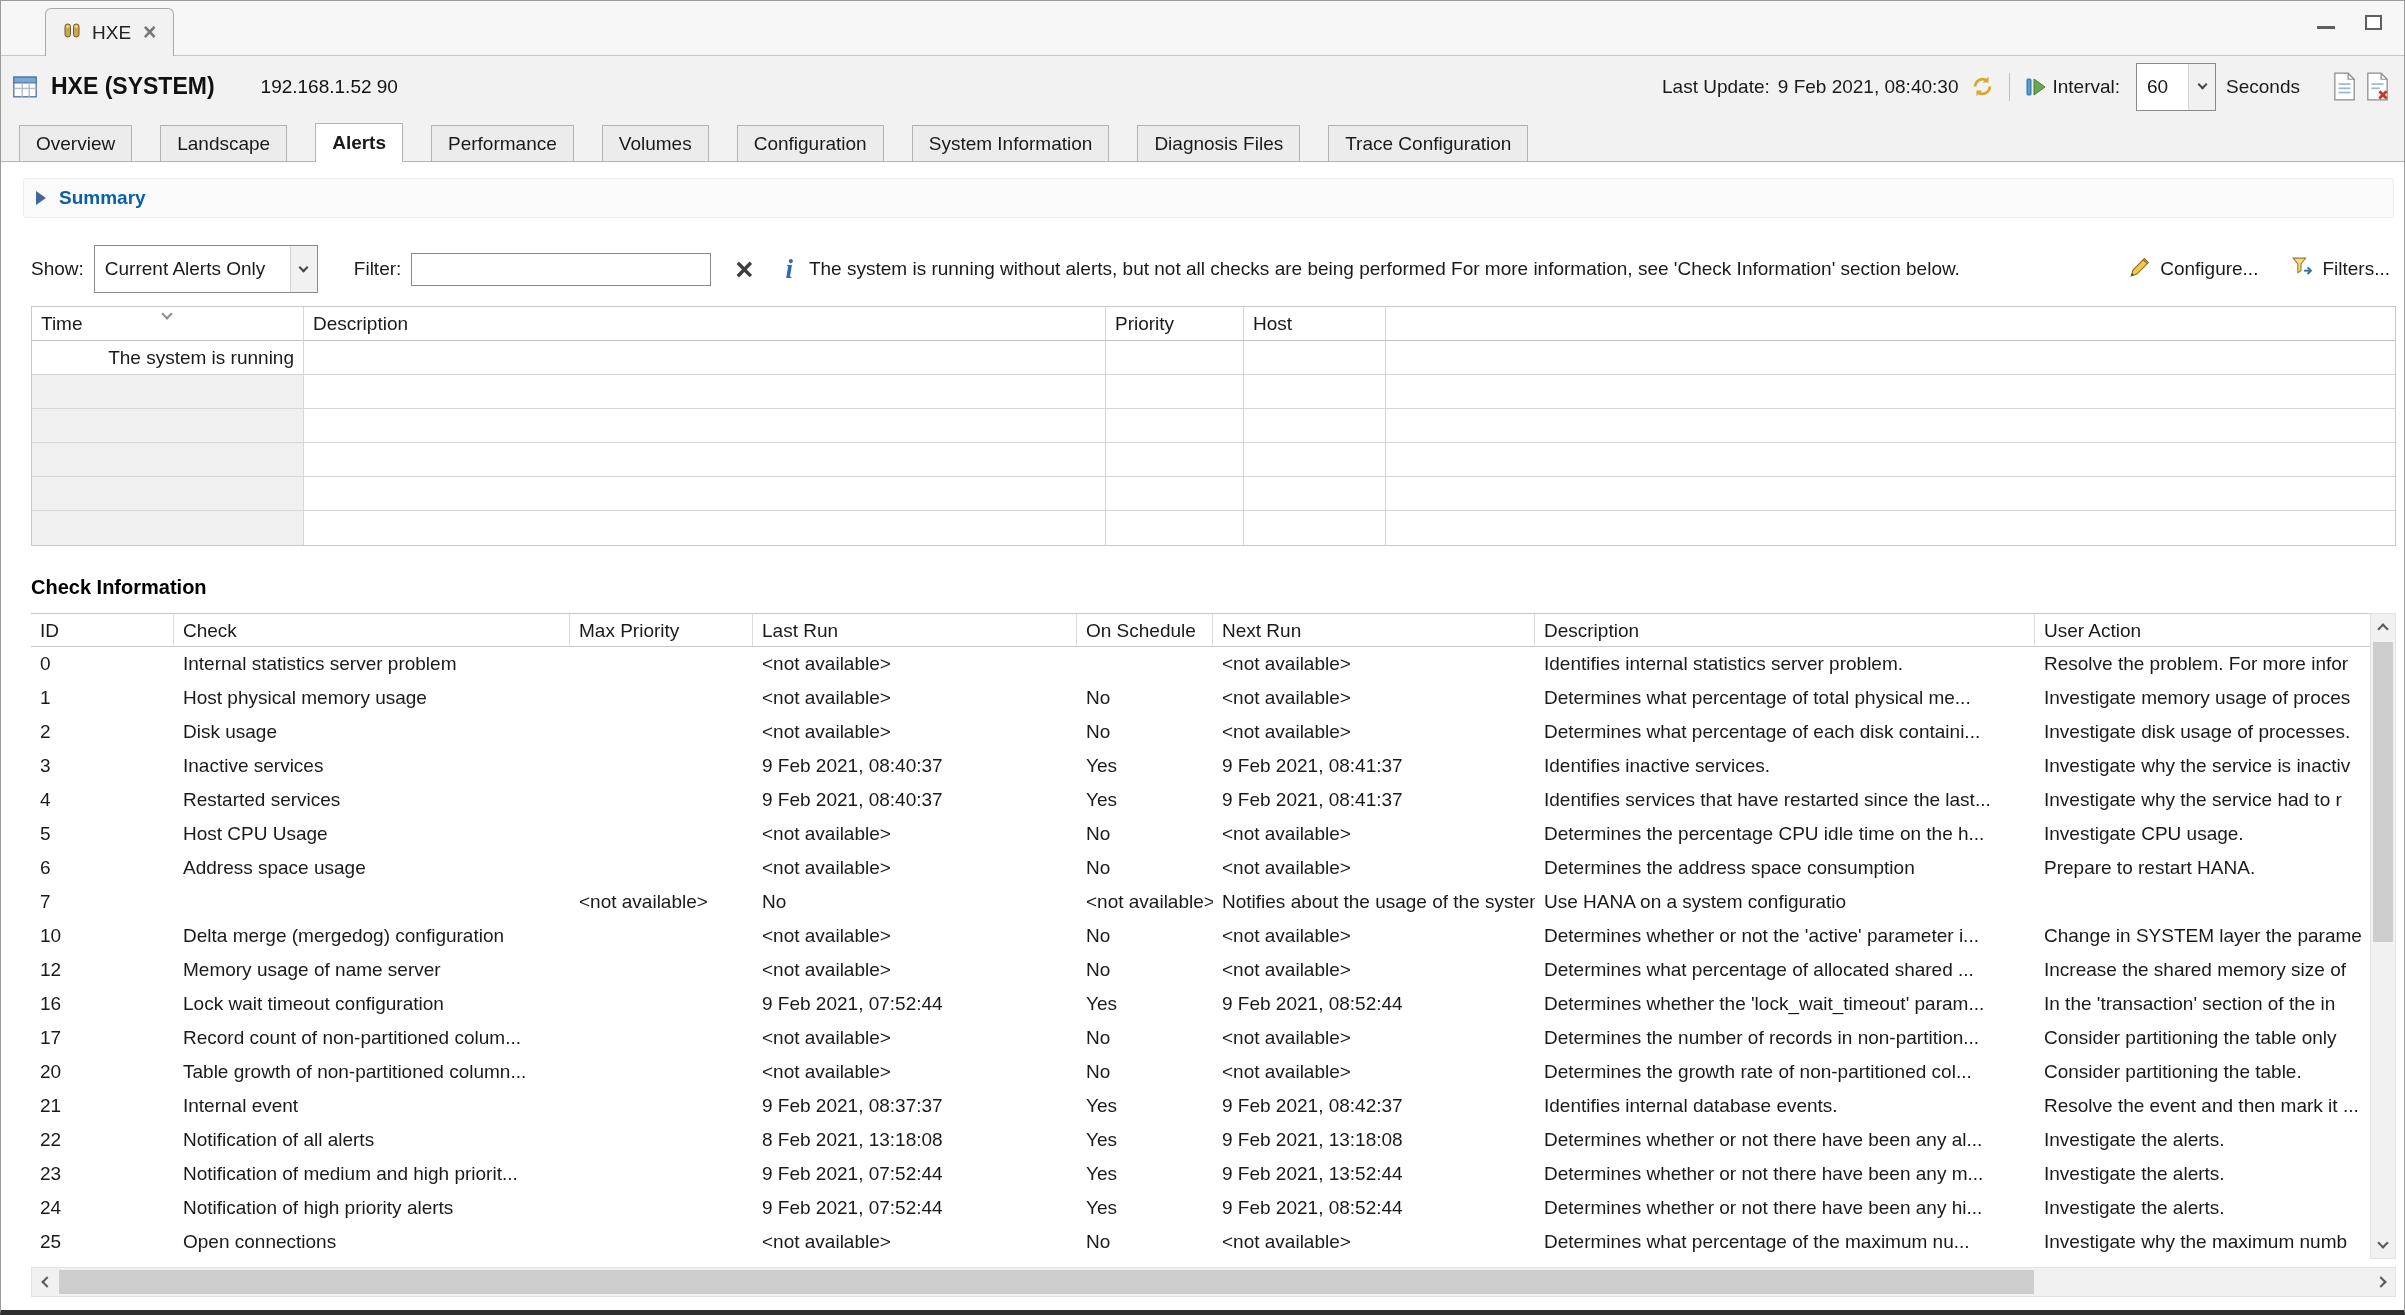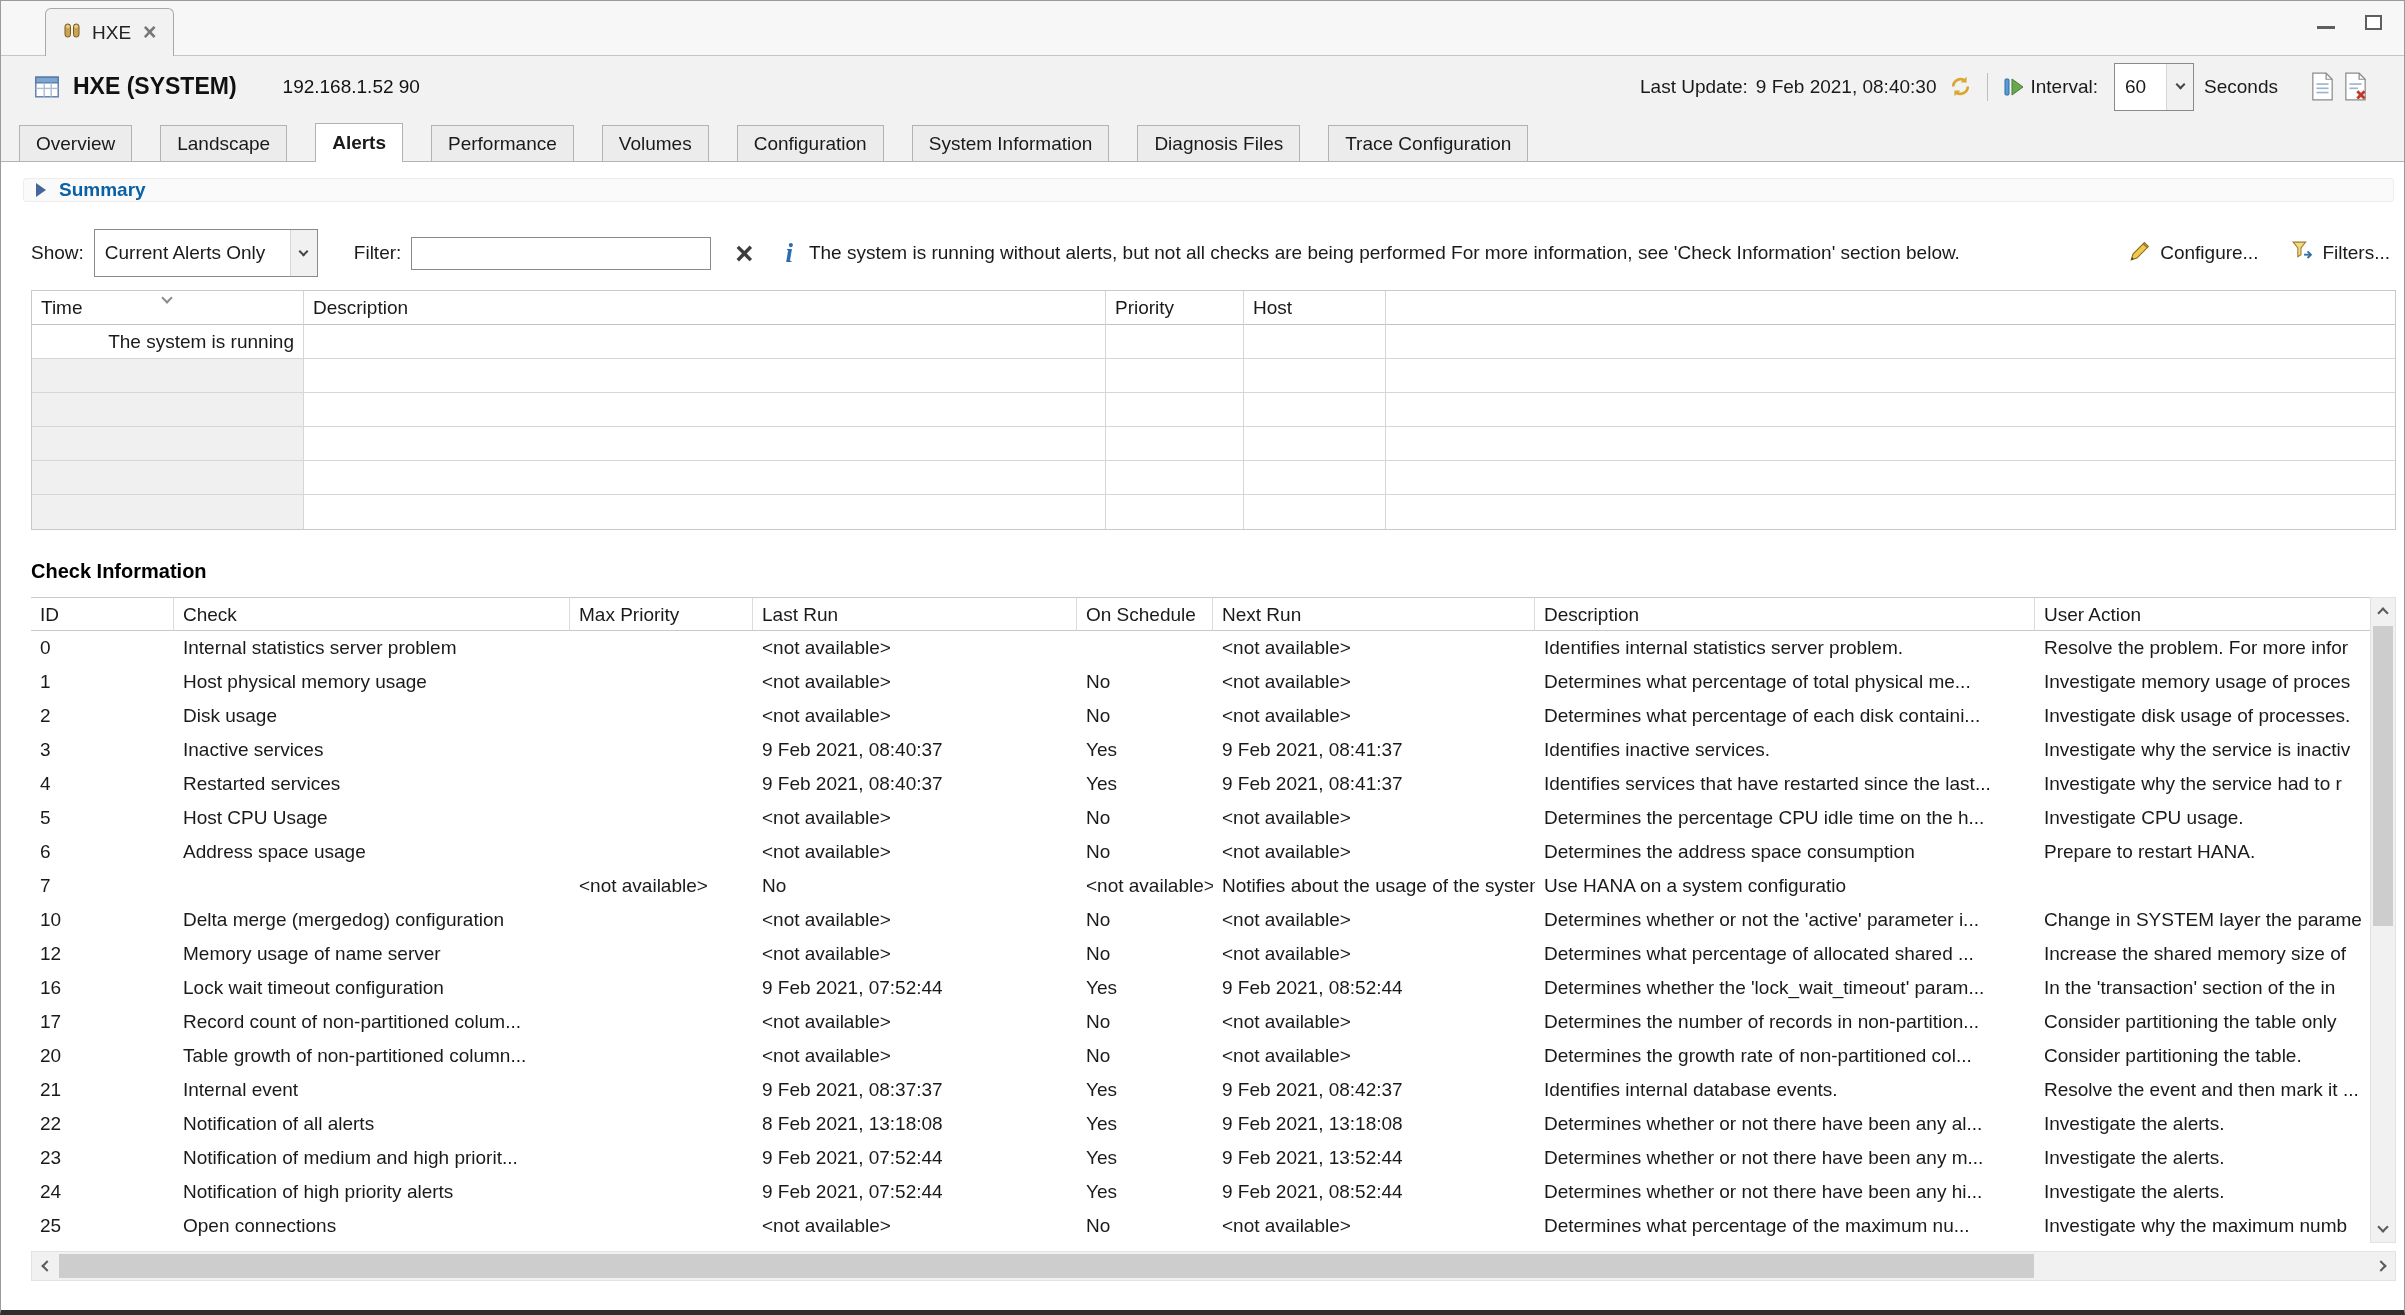--- a/index.html
+++ b/index.html
@@ -18,21 +18,21 @@
   .editor-tab{position:absolute;left:44px;top:7px;height:48px;z-index:2;
     display:flex;align-items:center;gap:10px;padding:0 16px;
     background:#f2f2f2;border:1px solid #a9a9a9;border-bottom:none;border-radius:6px 6px 0 0;}
   .tab-label{font-size:19px;color:#222;}
   .tab-close{color:#777;font-size:23px;font-weight:bold;line-height:1;margin-left:2px;cursor:default;}
   .win-controls{position:absolute;top:14px;right:22px;display:flex;gap:30px;align-items:center;z-index:3;}
   .win-min{width:18px;height:12px;border-bottom:3px solid #5f5f5f;}
   .win-max{width:17px;height:15px;border:2px solid #5f5f5f;background:#fff;}
 
   
-  .header{height:61px;display:flex;align-items:center;padding:0 32px;background:#f2f2f2;}
+  .header{height:61px;display:flex;align-items:center;padding:0 10px;background:#f2f2f2;}
   .sys-icon{width:28px;height:28px;margin-right:12px;flex:0 0 auto;}
   .sys-title{font-weight:bold;font-size:23px;color:#111;}
   .sys-addr{margin-left:46px;font-size:19px;color:#111;}
   .header-right{margin-left:auto;display:flex;align-items:center;}
   .header-right .lbl{margin-right:8px;}
   .lu-value{margin-right:8px;}
   .icon-btn{display:inline-flex;align-items:center;justify-content:center;margin:0 4px;}
   .divider{width:1px;height:28px;background:#bdbdbd;margin:0 10px;}
   .combo{height:48px;background:#fff;border:1px solid #8a8a8a;display:flex;align-items:center;justify-content:space-between;}
   .combo .val{padding:0 10px;white-space:nowrap;}
@@ -50,21 +50,21 @@
 
   
   .tabstrip{height:45px;background:#f2f2f2;display:flex;align-items:flex-end;padding-left:18px;border-bottom:1px solid #b3b3b3;gap:29px;}
   .tab{height:36px;line-height:35px;padding:0 16px;background:#ececec;border:1px solid #b3b3b3;border-bottom:none;
     margin-right:-1px;color:#1a1a1a;white-space:nowrap;}
   .tab.active{background:#fff;font-weight:bold;height:39px;line-height:38px;margin-bottom:-1px;position:relative;z-index:2;}
 
   
   .content{position:absolute;left:0;right:0;top:161px;bottom:0;background:#fff;}
 
-  .summary-bar{margin:16px 10px 0 22px;height:24px;display:flex;align-items:center;gap:13px;padding-left:12px;
+  .summary-bar{margin:16px 10px 0 22px;height:40px;display:flex;align-items:center;gap:13px;padding-left:12px;
     background:#fafafa;border:1px solid #ededed;border-radius:3px;}
   .twistie{width:0;height:0;border-left:10px solid #44679b;border-top:7px solid transparent;border-bottom:7px solid transparent;}
   .summary-title{color:#0b61a4;font-weight:bold;font-size:19px;}
 
   .filter-row{margin:30px 10px 0 30px;display:flex;align-items:center;height:42px;}
   .filter-row .lbl{margin-right:10px;white-space:nowrap;}
   .show-combo{width:224px;margin-right:36px;}
   .filter-input{width:300px;height:33px;border:1px solid #8a8a8a;font:inherit;padding:0 8px;background:#fff;}
   .clear-x{margin-left:24px;font-size:31px;font-weight:bold;color:#3d3d3d;line-height:1;}
   .info-i{margin-left:32px;font-family:"Liberation Serif","DejaVu Serif",serif;font-style:italic;font-weight:bold;

